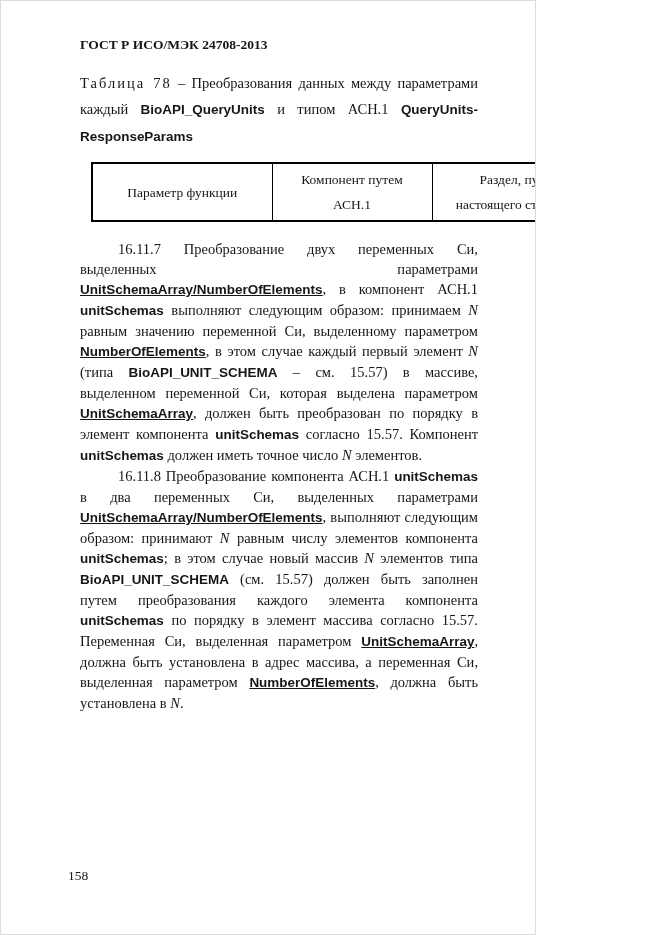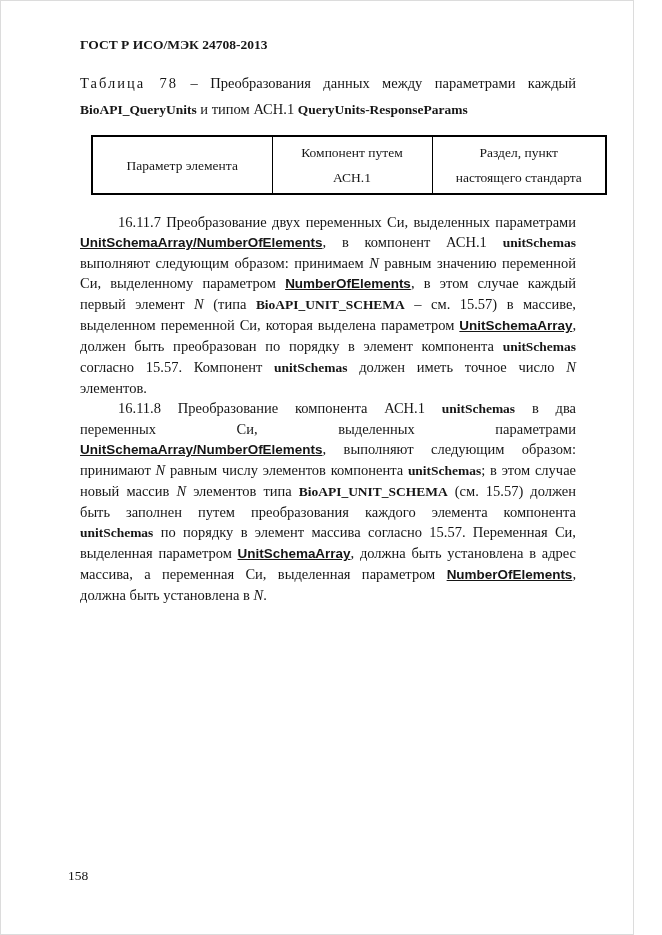--- a/index.html
+++ b/index.html
@@ -1,21 +1,21 @@
 <!DOCTYPE html>
 <html><head>
 <meta charset="utf-8">
 <style>
   * { margin: 0; padding: 0; box-sizing: border-box; }
   html, body { background: #ffffff; }
   body { width: 662px; }
 
   .page {
     position: relative;
-    width: 634px;
+    width: 536px;
     height: 935px;
     background: #ffffff;
     border: 1px solid #dcdcdc;
     font-family: "Liberation Serif", serif;
     color: #161616;
     padding: 36px 57px 8px 79px;
     overflow: hidden;
   }
 
   .doc-header {
@@ -28,21 +28,21 @@
   .caption {
     font-size: 14.5px;
     line-height: 26px;
     text-align: justify;
     margin-bottom: 12px;
   }
 
   
   .run-r  { font-family: "Liberation Serif", serif; }
   .run-sp { font-family: "Liberation Serif", serif; letter-spacing: 2px; }
-  .run-b  { font-family: Liberation Serif, serif; font-weight: bold; font-size: 0.93em; }
+  .run-b  { font-family: Liberation Sans, sans-serif; font-weight: bold; font-size: 0.93em; }
   .run-bu { font-family: "Liberation Sans", sans-serif; font-weight: bold; font-size: 0.93em; text-decoration: underline; }
   .run-i  { font-family: "Liberation Serif", serif; font-style: italic; }
 
   table.gost-table {
     border-collapse: collapse;
     margin-left: 11px;
     width: 514px;
     table-layout: fixed;
   }
   table.gost-table th,
@@ -114,21 +114,21 @@
   <p class="caption"><span class="run-sp">Таблица 78</span><span class="run-r"> – Преобразования данных между параметрами каждый </span><span class="run-b">BioAPI_QueryUnits</span><span class="run-r"> и типом АСН.1 </span><span class="run-b">QueryUnits-ResponseParams</span></p>
 
   <table class="gost-table">
     <colgroup>
       <col class="col-param">
       <col class="col-comp">
       <col class="col-section">
     </colgroup>
     <tbody>
       <tr>
-        <th>Параметр элемента</th>
+        <th>Параметр функции</th>
         <th>Компонент путем
 АСН.1</th>
         <th>Раздел, пункт
 настоящего стандарта</th>
       </tr>
     </tbody>
   </table>
 
   <div class="body-text">
     <p class="para"><span class="run-r">16.11.7 Преобразование двух переменных Си, выделенных параметрами </span><span class="run-bu">UnitSchemaArray/NumberOfElements</span><span class="run-r">, в компонент АСН.1 </span><span class="run-b">unitSchemas</span><span class="run-r"> выполняют следующим образом: принимаем </span><span class="run-i">N</span><span class="run-r"> равным значению переменной Си, выделенному параметром </span><span class="run-bu">NumberOfElements</span><span class="run-r">, в этом случае каждый первый элемент </span><span class="run-i">N</span><span class="run-r"> (типа </span><span class="run-b">BioAPI_UNIT_SCHEMA</span><span class="run-r"> – см. 15.57) в массиве, выделенном переменной Си, которая выделена параметром </span><span class="run-bu">UnitSchemaArray</span><span class="run-r">, должен быть преобразован по порядку в элемент компонента </span><span class="run-b">unitSchemas</span><span class="run-r"> согласно 15.57. Компонент </span><span class="run-b">unitSchemas</span><span class="run-r"> должен иметь точное число </span><span class="run-i">N</span><span class="run-r"> элементов.</span></p>

